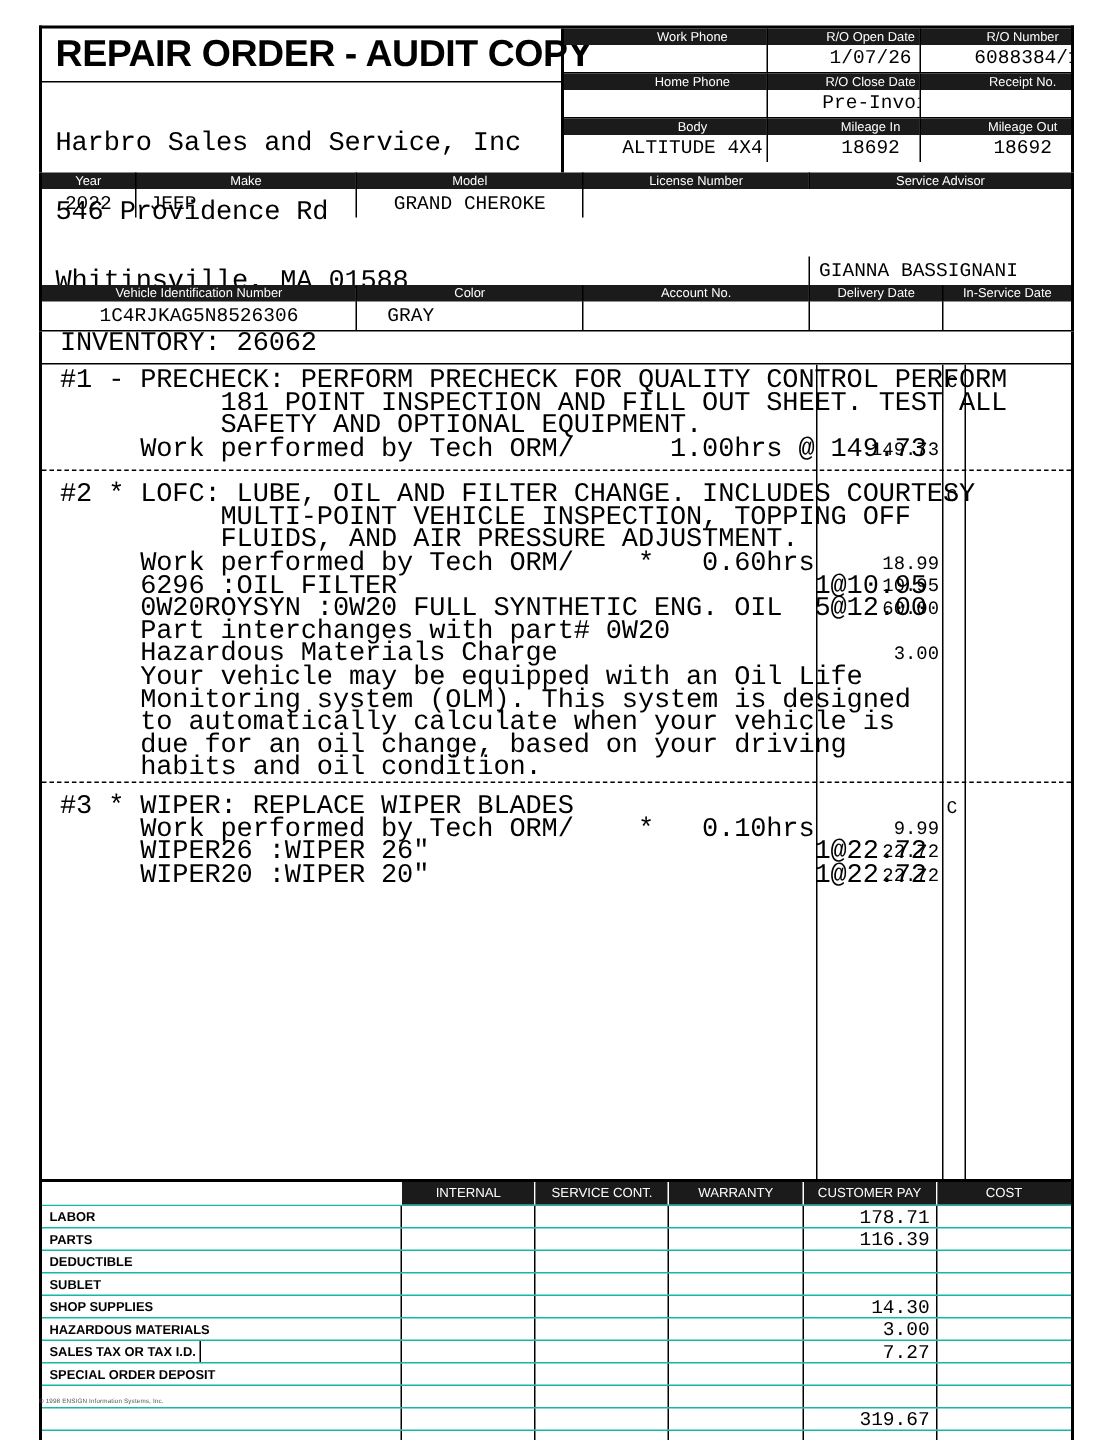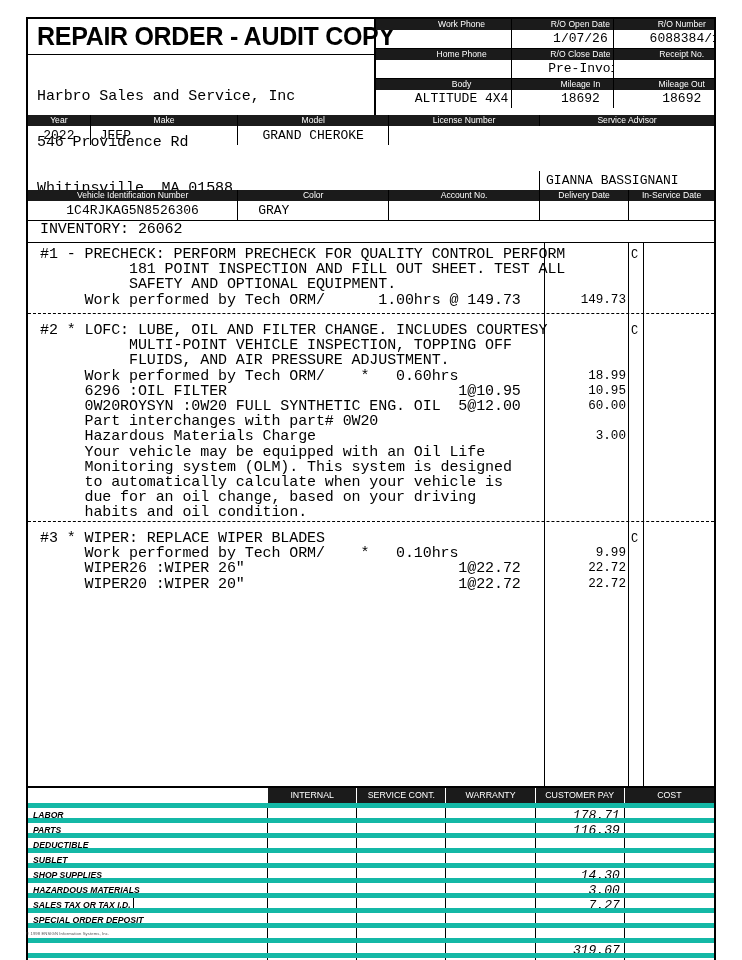--- a/index.html
+++ b/index.html
@@ -28,21 +28,21 @@
     position: absolute;
     left: 26px;
     top: 17px;
     width: 690px;
     box-sizing: border-box;
   }
 
   
   .mono {
     font-family: "Liberation Mono", "DejaVu Sans Mono", monospace;
-    font-size: 15px;
+    font-size: 18px;
     line-height: 15.2px;
     letter-spacing: -0.1px;
     white-space: pre;
   }
 
   
   .hdr {
     display: flex;
     border: 2px solid #000;
     border-bottom: none;
@@ -233,21 +233,21 @@
     line-height: 14px;
     height: 15px;
     border-right: 1px solid #fff;
     white-space: nowrap;
   }
   .thead > div:first-child {
     background: #fff;
     border-right: none;
   }
   .thead > div:last-child { border-right: none; }
-  .brow { border-top: 5px solid #14b8a6; font-style: italic; }
+  .brow { border-top: 1px solid #14b8a6; }
   .subdiv {
     position: absolute;
     left: 105px;
     top: 0;
     bottom: 0;
     width: 1px;
     background: #000;
   }
 
   .footer {

